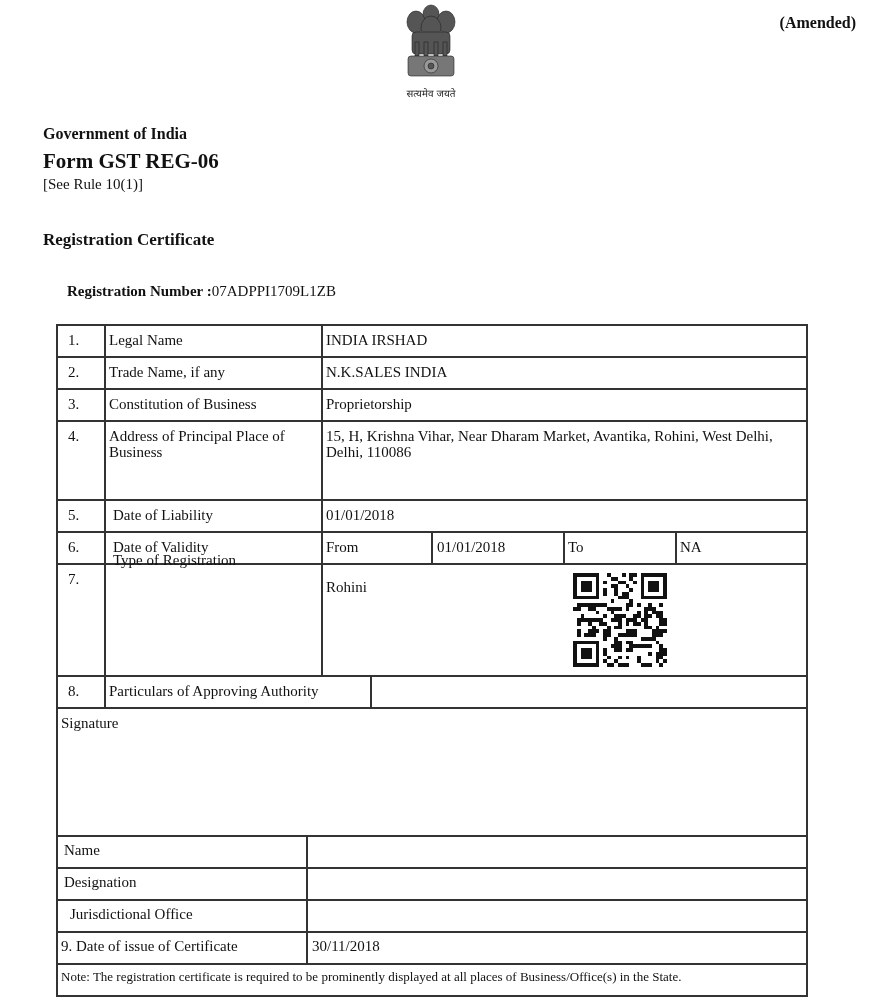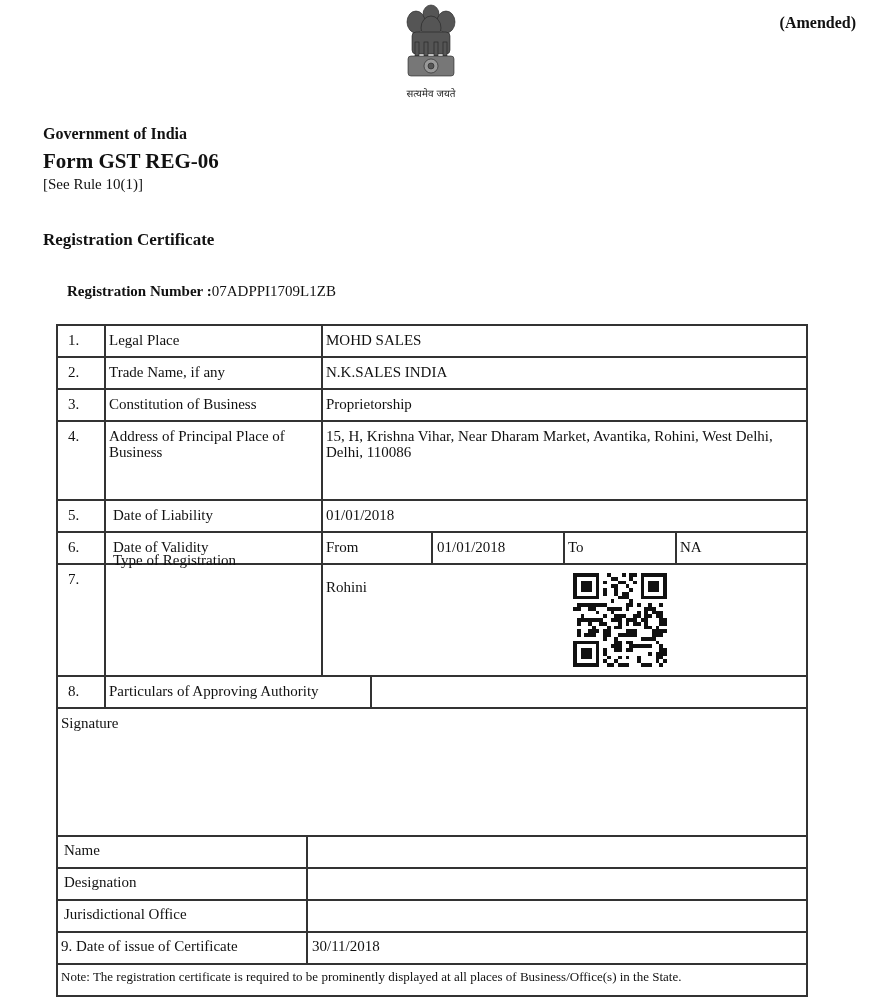--- a/index.html
+++ b/index.html
@@ -73,22 +73,22 @@
 <div class="line-v" style="left:806px;top:324px;height:673px"></div>
 <div class="line-v" style="left:104px;top:324px;height:385px"></div>
 <div class="line-v" style="left:321px;top:324px;height:353px"></div>
 <div class="line-v" style="left:431px;top:531px;height:34px"></div>
 <div class="line-v" style="left:563px;top:531px;height:34px"></div>
 <div class="line-v" style="left:675px;top:531px;height:34px"></div>
 <div class="line-v" style="left:370px;top:675px;height:34px"></div>
 <div class="line-v" style="left:306px;top:835px;height:130px"></div>
 
 <div class="cell" style="left:68px;top:332px">1.</div>
-<div class="cell" style="left:109px;top:332px">Legal Place</div>
-<div class="cell" style="left:326px;top:332px">MOHD SALES</div>
+<div class="cell" style="left:109px;top:332px">Legal Name</div>
+<div class="cell" style="left:326px;top:332px">INDIA IRSHAD</div>
 
 <div class="cell" style="left:68px;top:364px">2.</div>
 <div class="cell" style="left:109px;top:364px">Trade Name, if any</div>
 <div class="cell" style="left:326px;top:364px">N.K.SALES INDIA</div>
 
 <div class="cell" style="left:68px;top:396px">3.</div>
 <div class="cell" style="left:109px;top:396px">Constitution of Business</div>
 <div class="cell" style="left:326px;top:396px">Proprietorship</div>
 
 <div class="cell" style="left:68px;top:428px">4.</div>
@@ -115,18 +115,18 @@
 
 <div class="cell" style="left:68px;top:683px">8.</div>
 <div class="cell" style="left:109px;top:683px">Particulars of Approving Authority</div>
 <div class="cell" style="left:376px;top:683px"></div>
 
 <div class="cell" style="left:61px;top:715px">Signature</div>
 <div class="cell" style="left:64px;top:842px">Name</div>
 <div class="cell" style="left:312px;top:842px"></div>
 <div class="cell" style="left:64px;top:874px">Designation</div>
 <div class="cell" style="left:312px;top:874px"></div>
-<div class="cell" style="left:64px;top:906px">Jurisdictional Office</div>
+<div class="cell" style="left:70px;top:906px">Jurisdictional Office</div>
 <div class="cell" style="left:312px;top:906px"></div>
 <div class="cell" style="left:61px;top:938px">9. Date of issue of Certificate</div>
 <div class="cell" style="left:312px;top:938px">30/11/2018</div>
 
 <div class="cell note" style="left:61px;top:969px;width:740px">Note: The registration certificate is required to be prominently displayed at all places of Business/Office(s) in the State.</div>
 
 </body></html>

